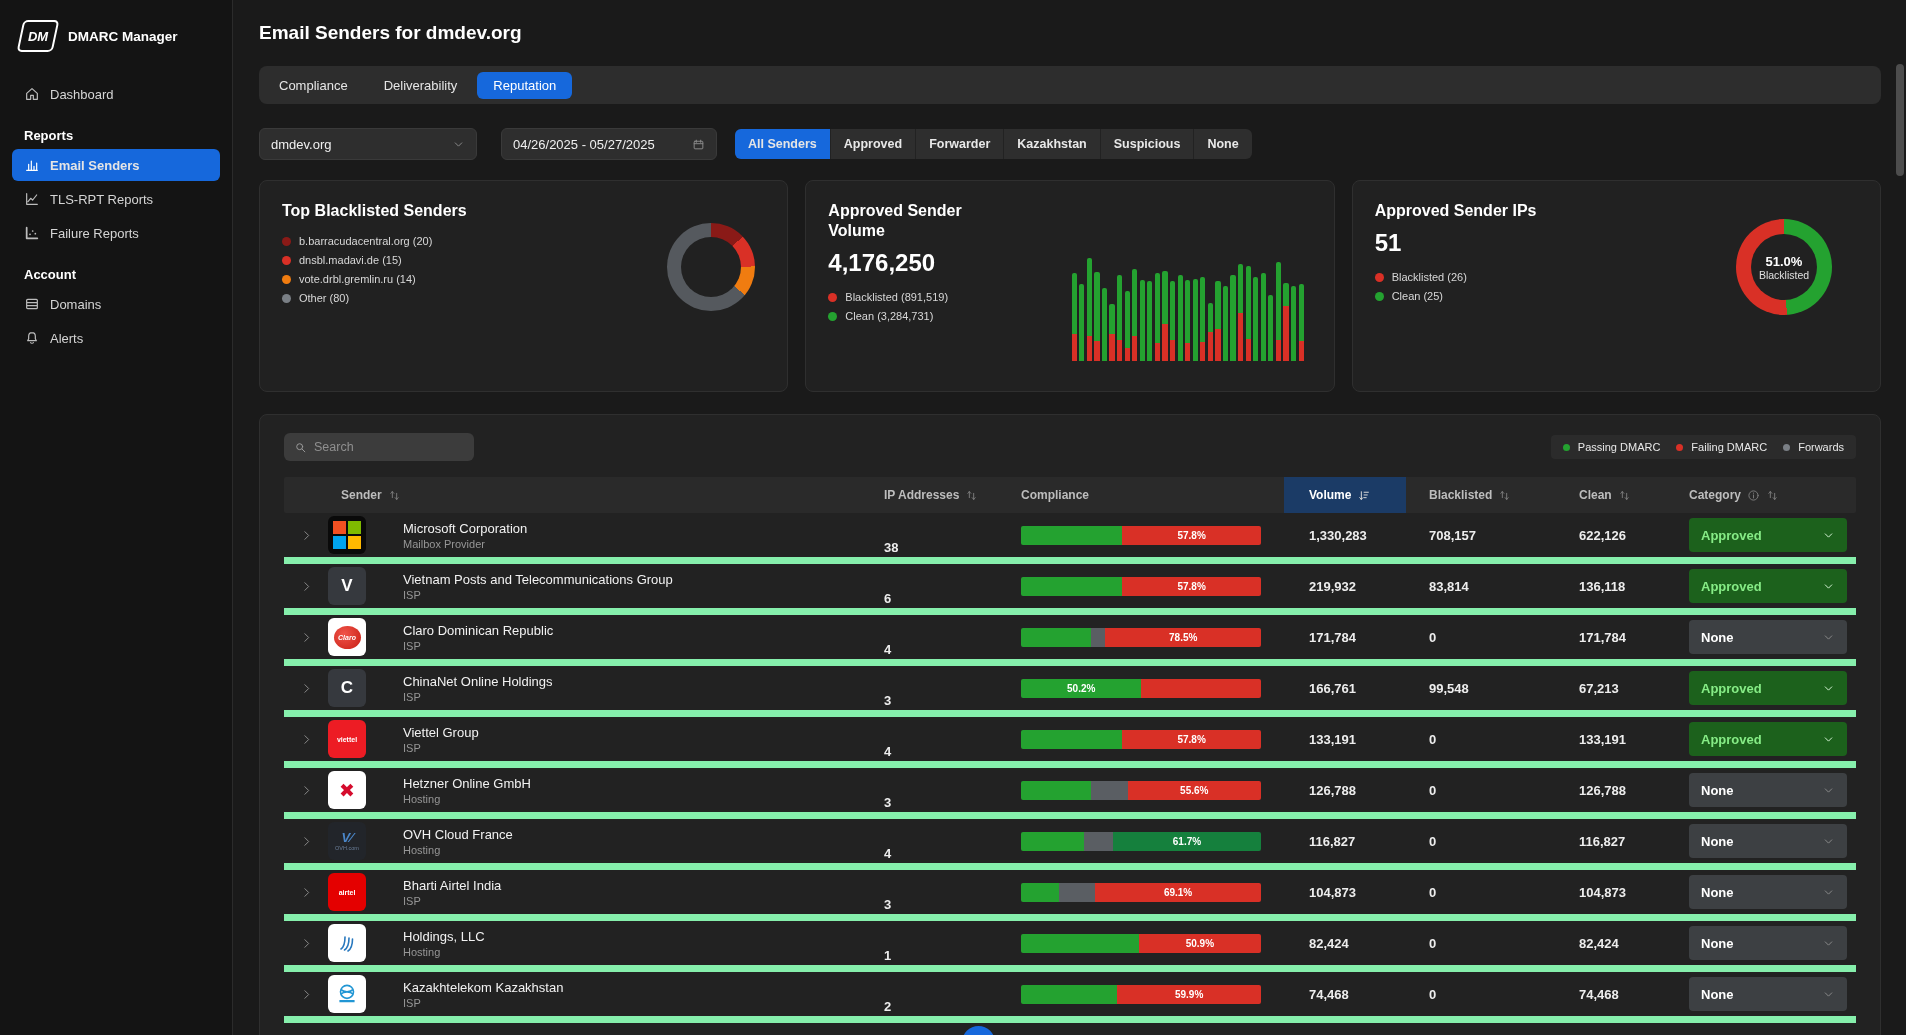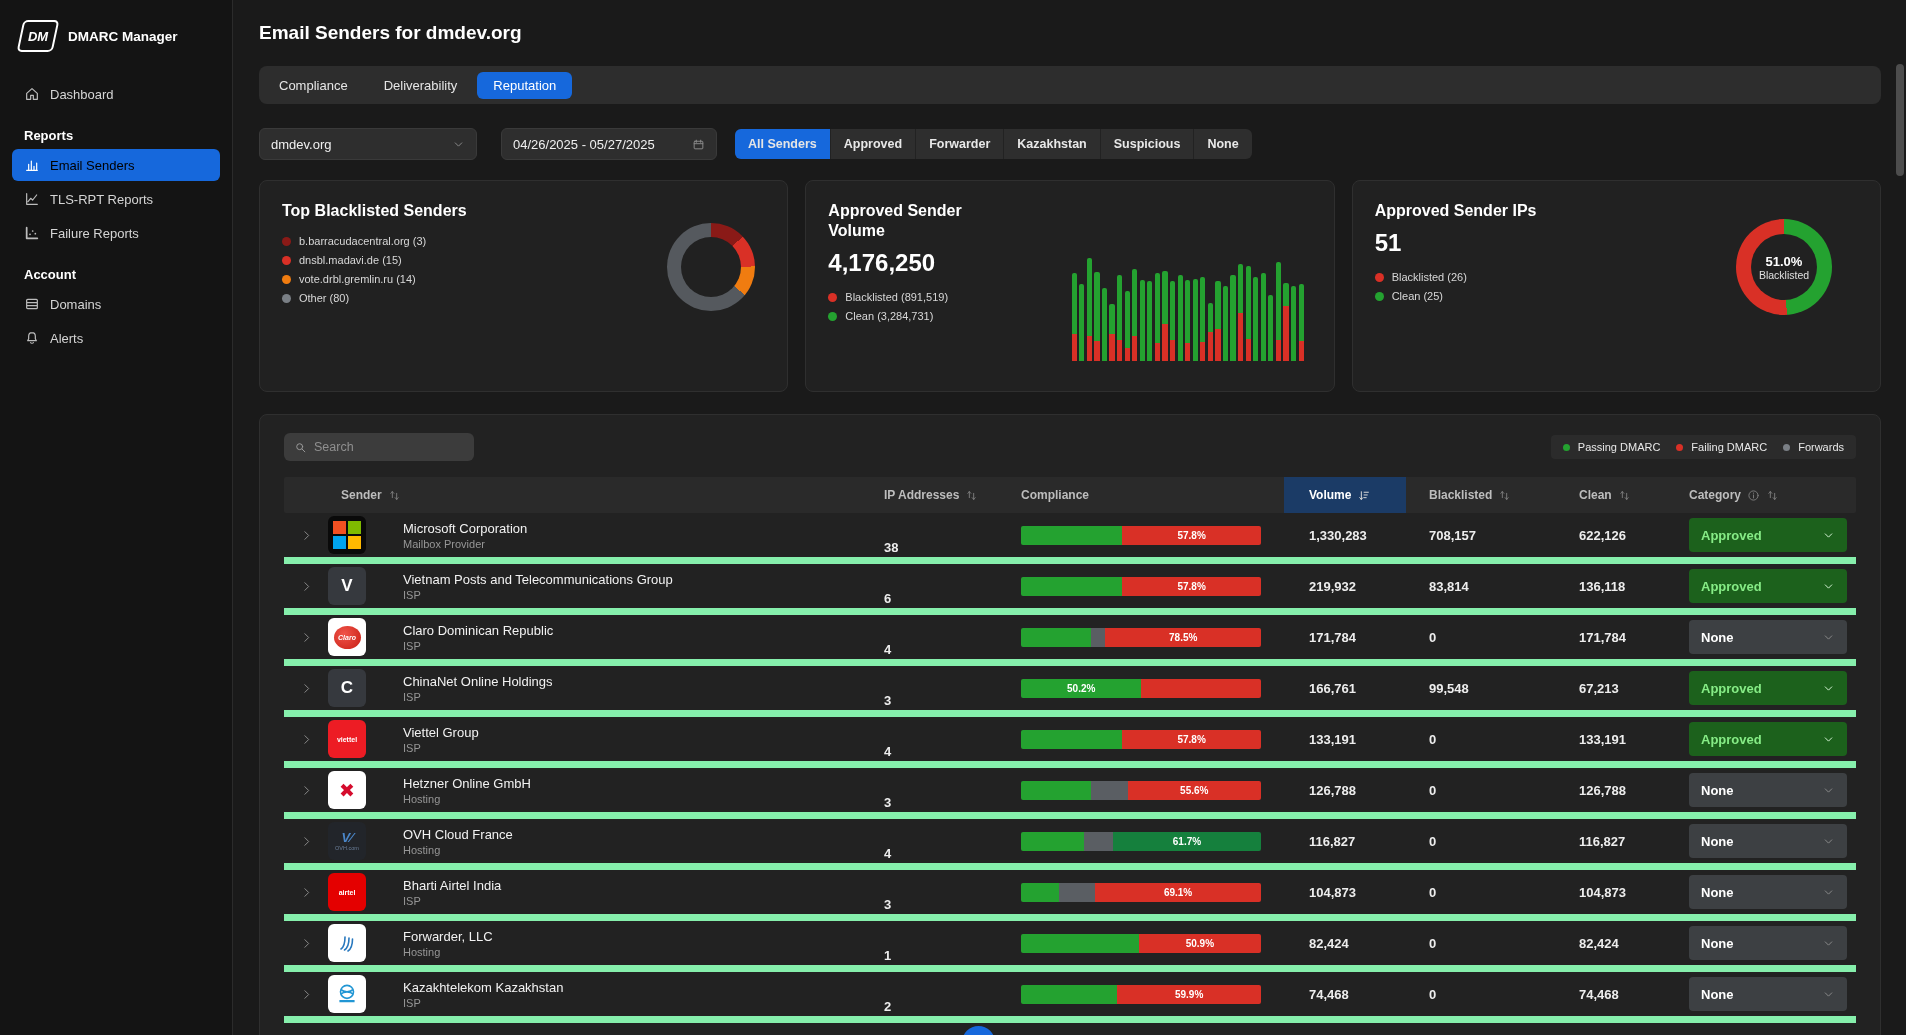--- a/index.html
+++ b/index.html
@@ -9,21 +9,21 @@
 
   
   .sidebar { position:absolute; left:0; top:0; bottom:0; width:233px; background:#141414; border-right:1px solid #2b2b2b; }
   .brand { display:flex; align-items:center; gap:12px; padding:20px 20px 10px 20px; }
   .brand-logo { width:36px; height:32px; border:2px solid #fff; border-radius:5px; transform:skewX(-12deg); display:flex; align-items:center; justify-content:center; }
   .brand-logo span { transform:skewX(12deg); font-style:italic; font-weight:bold; font-size:13px; color:#fff; }
   .brand-name { font-size:13.5px; font-weight:bold; color:#fff; }
   .side-nav { margin-top:16px; }
   .side-link { display:flex; align-items:center; gap:10px; margin:2px 12px; padding:8px 12px; border-radius:6px; font-size:13px; color:#d5d5d5; cursor:pointer; }
   .side-link svg { width:16px; height:16px; flex:none; color:#bdbdbd; }
-  .side-link.active { background:#1668dc; color:#000000; }
+  .side-link.active { background:#1668dc; color:#e5e5e5;font-weight:bold; }
   .side-link.active svg { color:#fff; }
   .side-section { margin:18px 24px 6px; font-size:13px; font-weight:bold; color:#fff; }
 
   
   .main { position:absolute; left:234px; right:0; top:0; bottom:0; padding:0 25px; }
   .page-title { margin-top:22px; font-size:19px; font-weight:bold; color:#fff; }
 
   .tabbar { margin-top:22px; display:flex; gap:4px; background:#2d2d2d; border-radius:8px; padding:4px; height:38px; align-items:center; }
   .tab { padding:6px 16px; border-radius:6px; font-size:13px; color:#e6e6e6; cursor:pointer; }
   .tab.active { background:#1668dc; color:#fff; }
@@ -253,21 +253,21 @@
         </div>
       </div>
   </div>
 
   <div class="cards">
     <div class="card">
       <div class="card-title" style="width:260px">Top Blacklisted Senders</div>
       <div class="legend" id="legend-bl">
           <div class="legend-item">
     <span class="dot" style="background: rgb(138, 26, 23);"></span>
-    <span>b.barracudacentral.org (3)</span>
+    <span>b.barracudacentral.org (20)</span>
   </div>
           <div class="legend-item">
     <span class="dot" style="background: rgb(217, 48, 38);"></span>
     <span>dnsbl.madavi.de (15)</span>
   </div>
           <div class="legend-item">
     <span class="dot" style="background: rgb(240, 124, 16);"></span>
     <span>vote.drbl.gremlin.ru (14)</span>
   </div>
           <div class="legend-item">
@@ -805,21 +805,21 @@
     <div>
             <div class="logo-tile" style="background: rgb(255, 255, 255);">
               <svg width="24" height="24" viewBox="0 0 24 24" fill="none" stroke="#2878be" stroke-width="1.6" stroke-linecap="round">
                 <path d="M6 18 C9 16 10 11 10 6"></path>
                 <path d="M9.5 19 C12.5 17 14 12 14 7"></path>
                 <path d="M13 20 C16 18 17.5 13 17.5 8"></path>
               </svg>
             </div>
           </div>
     <div>
-      <div class="sender-name">Forwarder, LLC</div>
+      <div class="sender-name">Holdings, LLC</div>
       <div class="sender-type">Hosting</div>
     </div>
     <div class="c-ip">1</div>
     <div>
             <div class="cbar">
               <span class="seg-p" style="width: 49.1%; background: rgb(36, 162, 48);"></span>
               <span class="seg-p" style="width: 50.9%; background: rgb(217, 48, 38);">
                 <b>50.9%</b>
               </span>
             </div>

